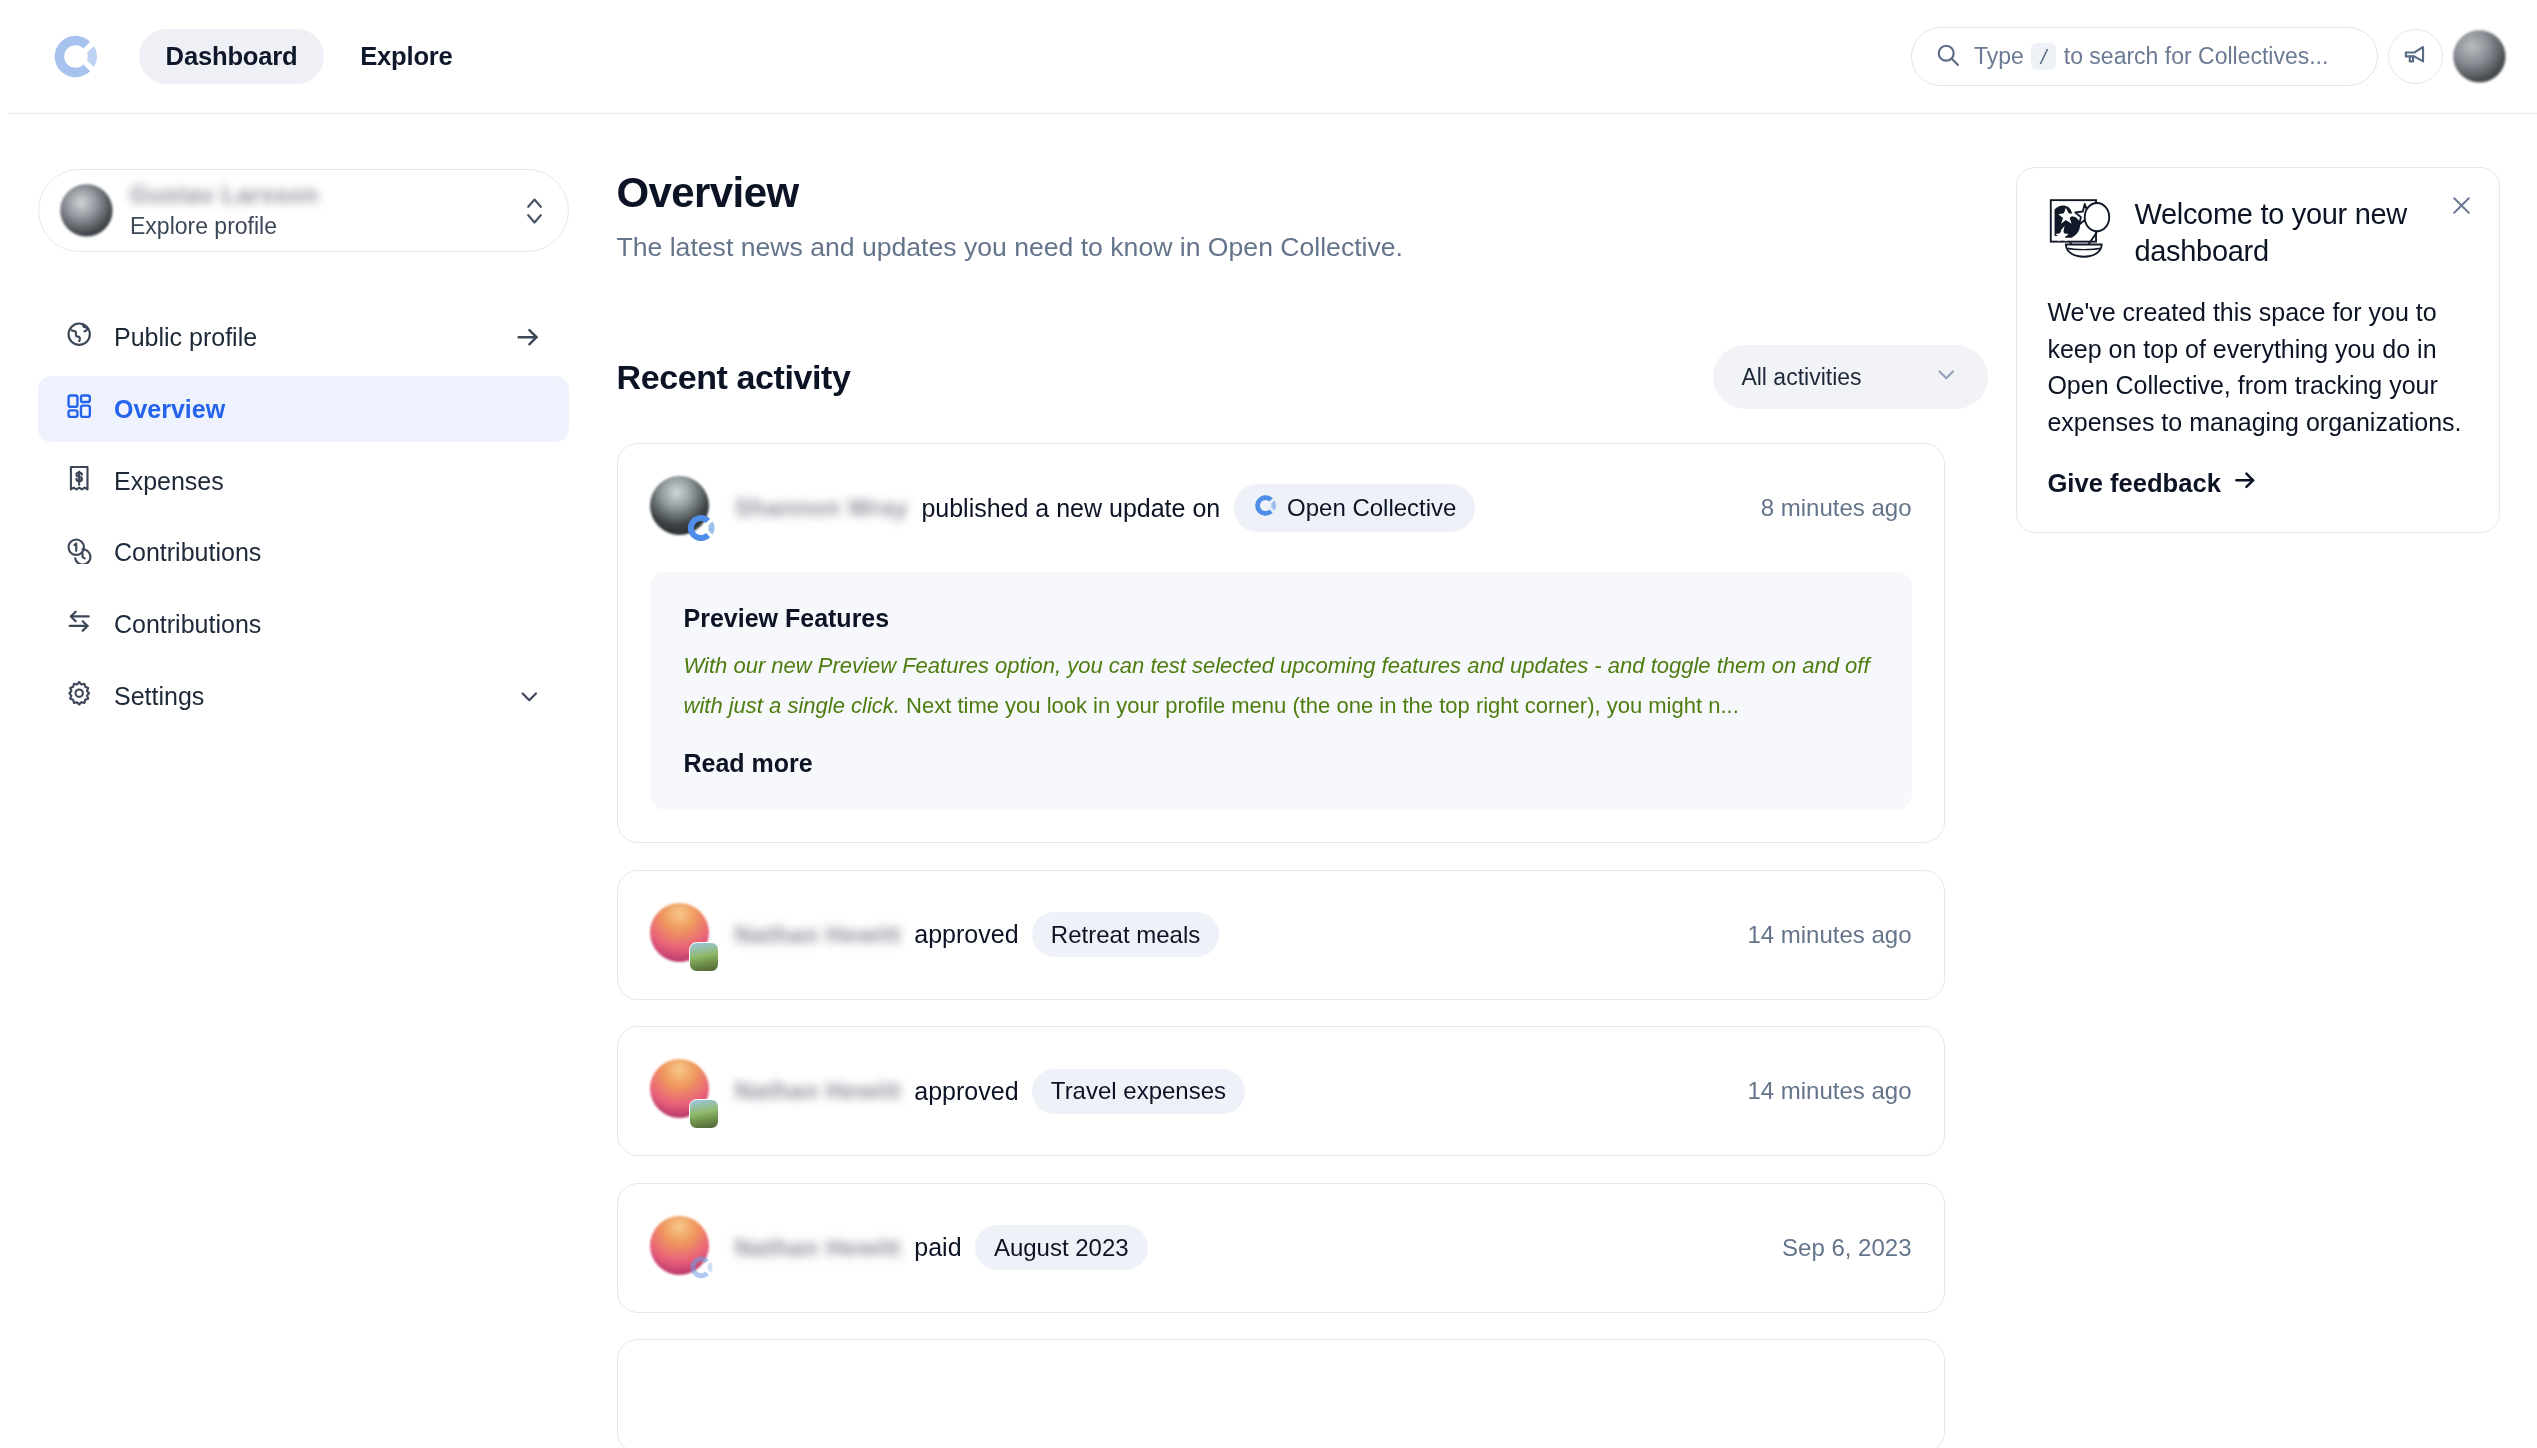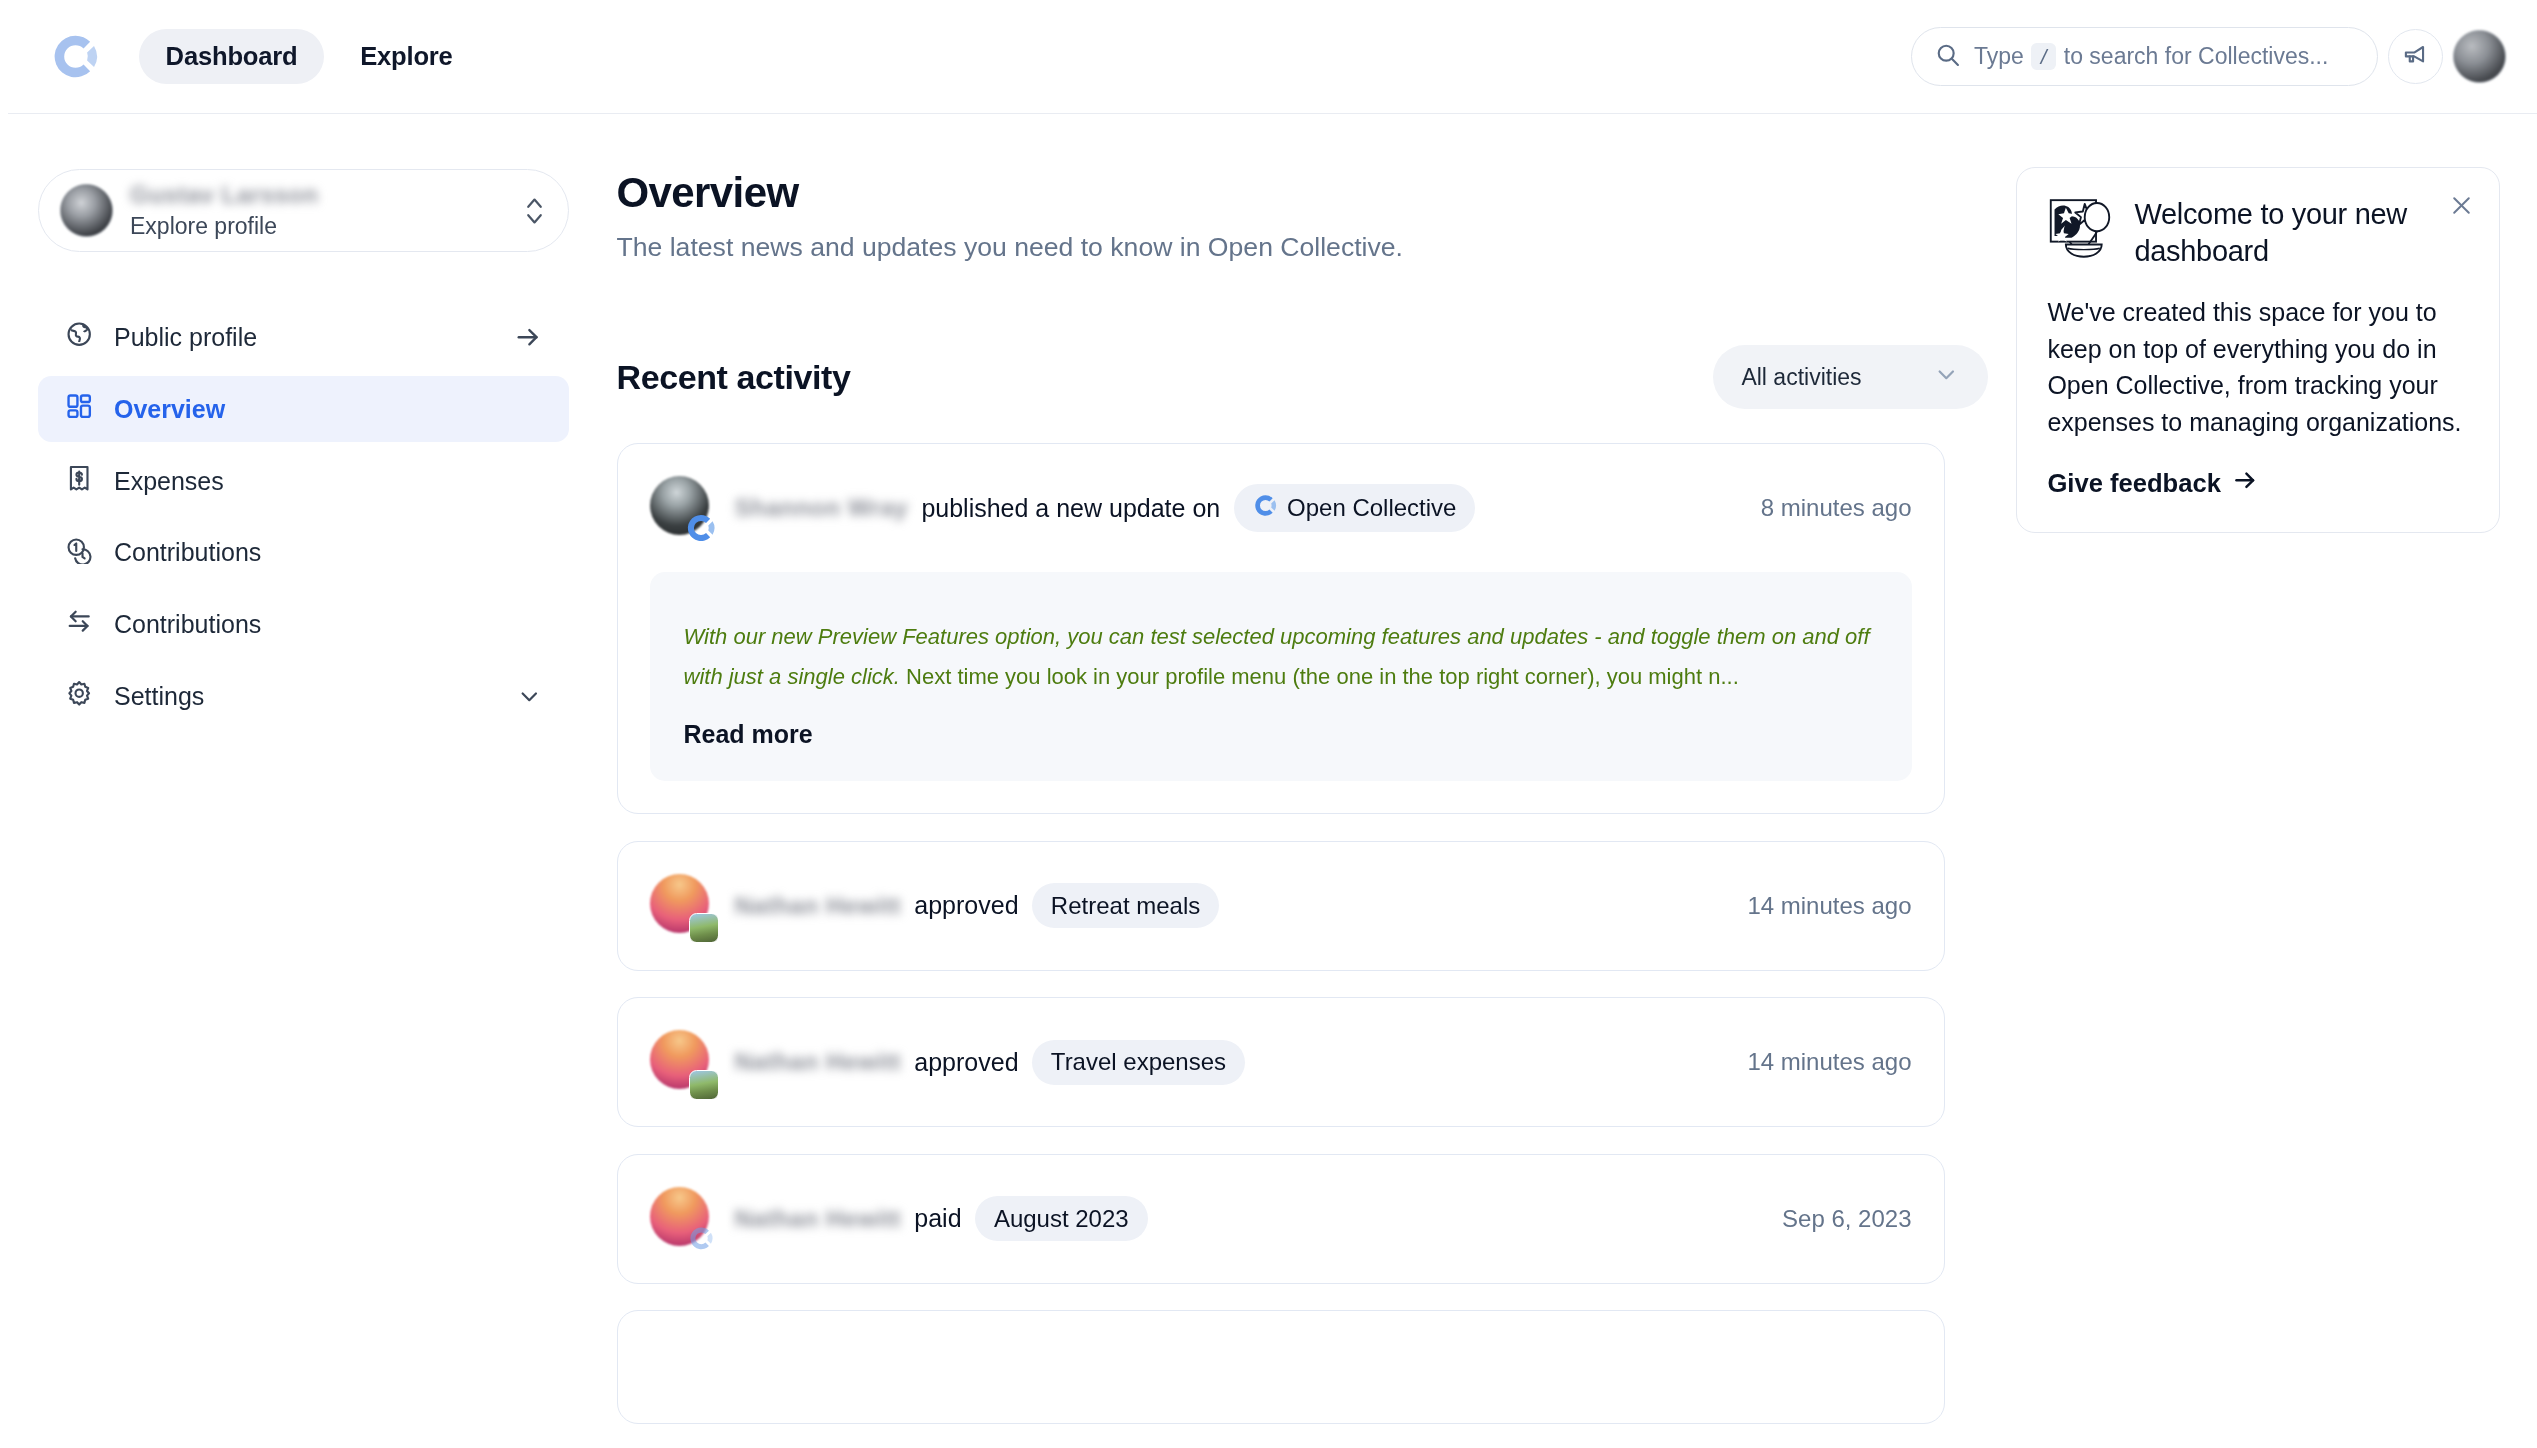--- a/index.html
+++ b/index.html
@@ -325,20 +325,21 @@
                   <path d="M46.6 15.8 A22 22 0 0 1 46.6 38.2 L39.3 31.2 A12 12 0 0 0 39.3 22.8 Z" fill="#9bc0f0"></path>
                 </svg>
               </span>
               <span>Open Collective</span>
             </span>
           </div>
           <div class="ts">8 minutes ago</div>
         </div>
 
         <div class="update-box">
+          <div class="upd-title">Preview Features</div>
           <div class="upd-body">
             <i>With our new Preview Features option, you can test selected upcoming features and updates - and toggle them on and off with just a single click.</i><span> Next time you look in your profile menu (the one in the top right corner), you might n...</span>
           </div>
           <div class="read-more">Read more</div>
         </div>
       </div>
 
       <div class="card">
         <div class="card-row">
           <div class="av-stack">

